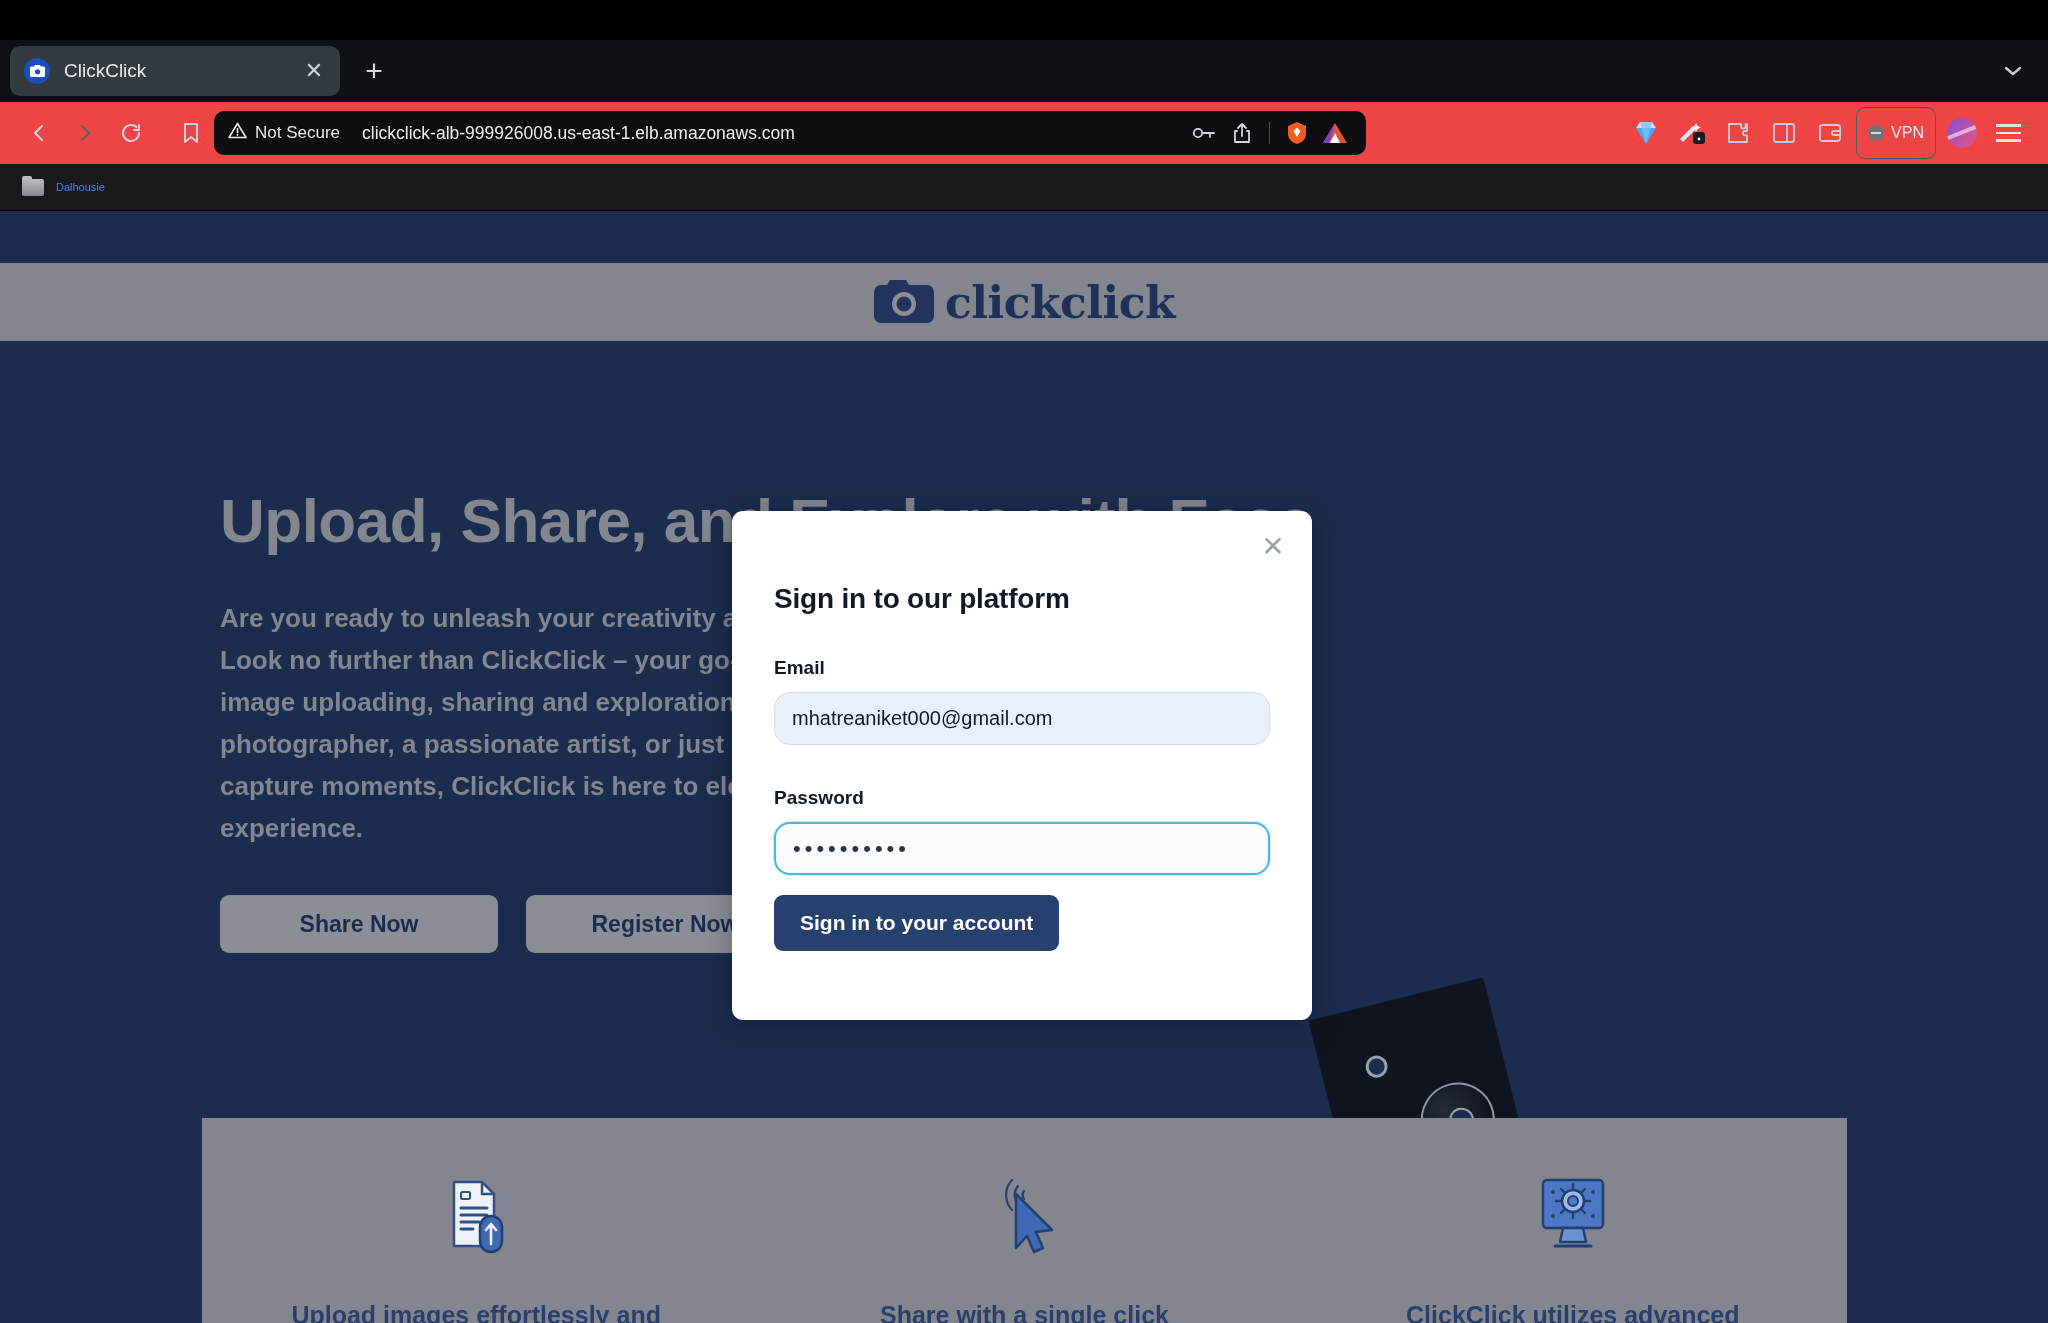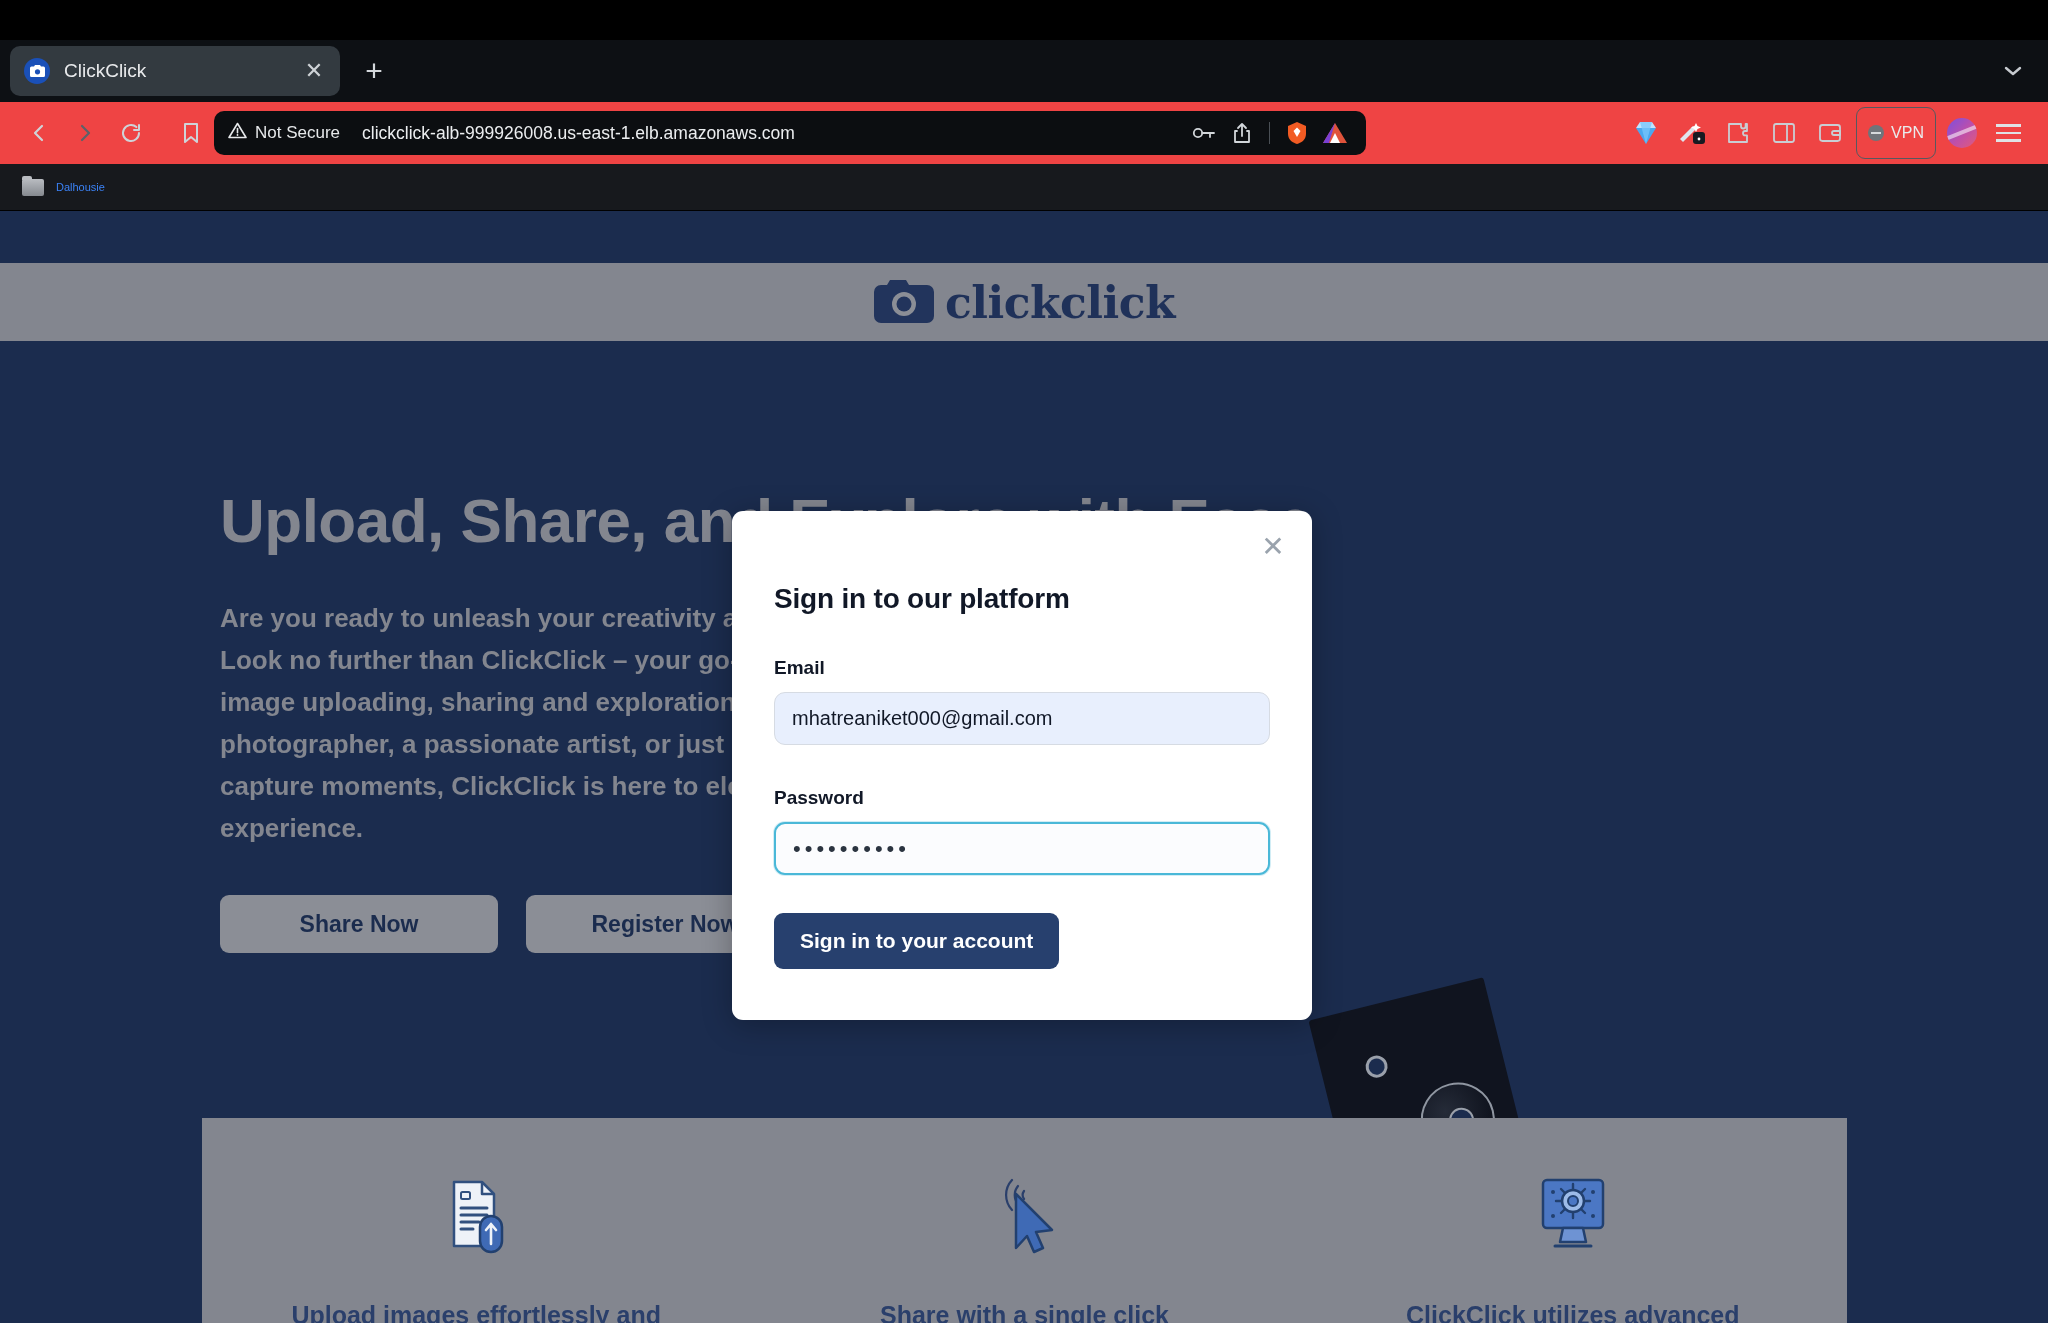--- a/index.html
+++ b/index.html
@@ -271,35 +271,35 @@
   }
   .modal-title {
     color: #111827; font-size: 28px; font-weight: 700;
     padding-top: 72px; letter-spacing: -0.2px;
   }
   .field-label {
     color: #111827; font-size: 19px; font-weight: 700;
     margin-top: 42px; margin-bottom: 13px; display: block;
   }
   .input {
-    width: 100%; height: 53px; border-radius: 11px;
+    width: 100%; height: 53px; border-radius: 16px;
     border: 1px solid #d6dbe3; background: #e8effd;
     padding: 0 17px; font-size: 20px; color: #111827;
     font-family: "Liberation Sans", sans-serif; outline: none;
   }
   .input.focused {
     background: #fbfcfe; border: 2px solid #4ab8d8;
     box-shadow: 0 0 0 1px rgba(74,184,216,.25);
   }
   .pw-dots {
     letter-spacing: 4px; font-size: 22px; color: #2b3440;
     line-height: 49px;
   }
   .signin-btn {
-    margin-top: 38px; height: 56px; padding: 0 26px;
+    margin-top: 20px; height: 56px; padding: 0 26px;
     background: #27406e; border: none; border-radius: 9px;
     color: #ffffff; font-size: 21px; font-weight: 700;
     cursor: pointer; font-family: "Liberation Sans", sans-serif;
   }
 </style>
 </head>
 <body>
 
 <div id="browser">
 

